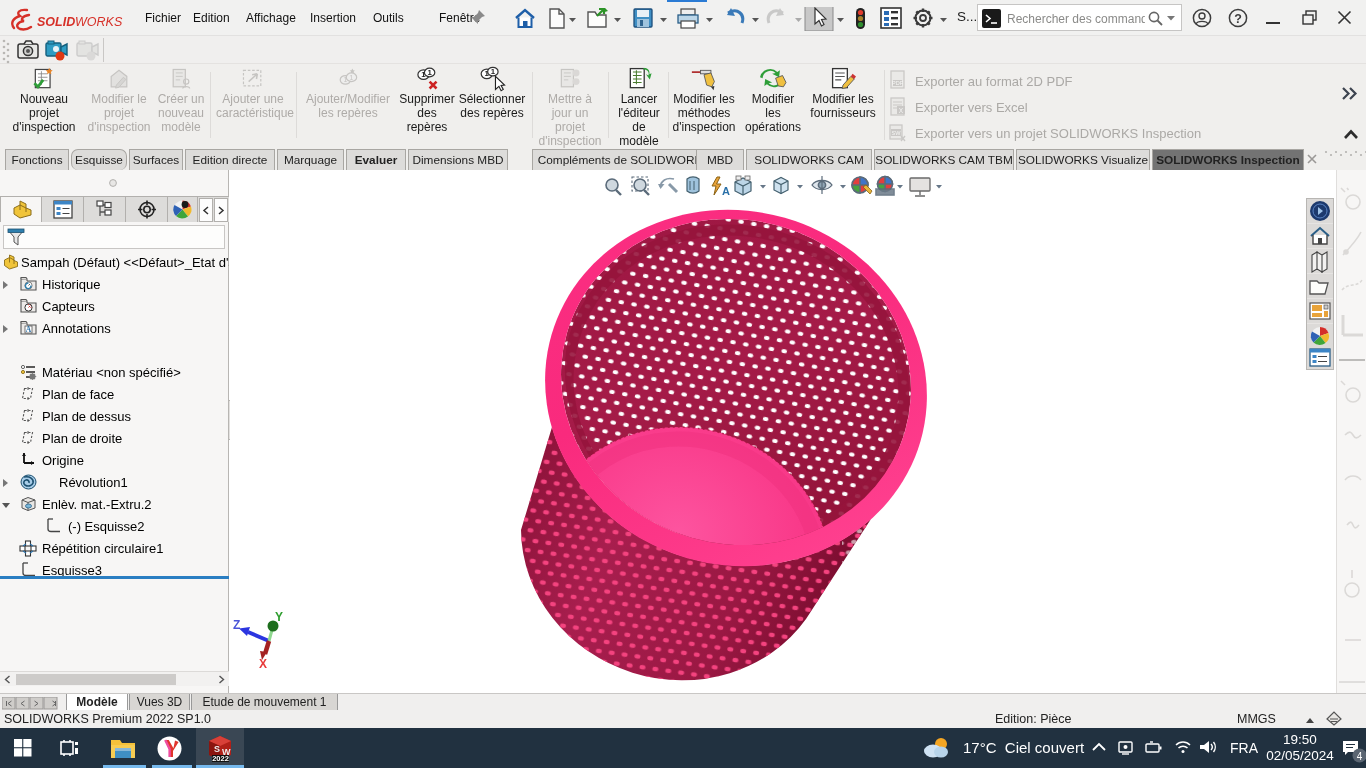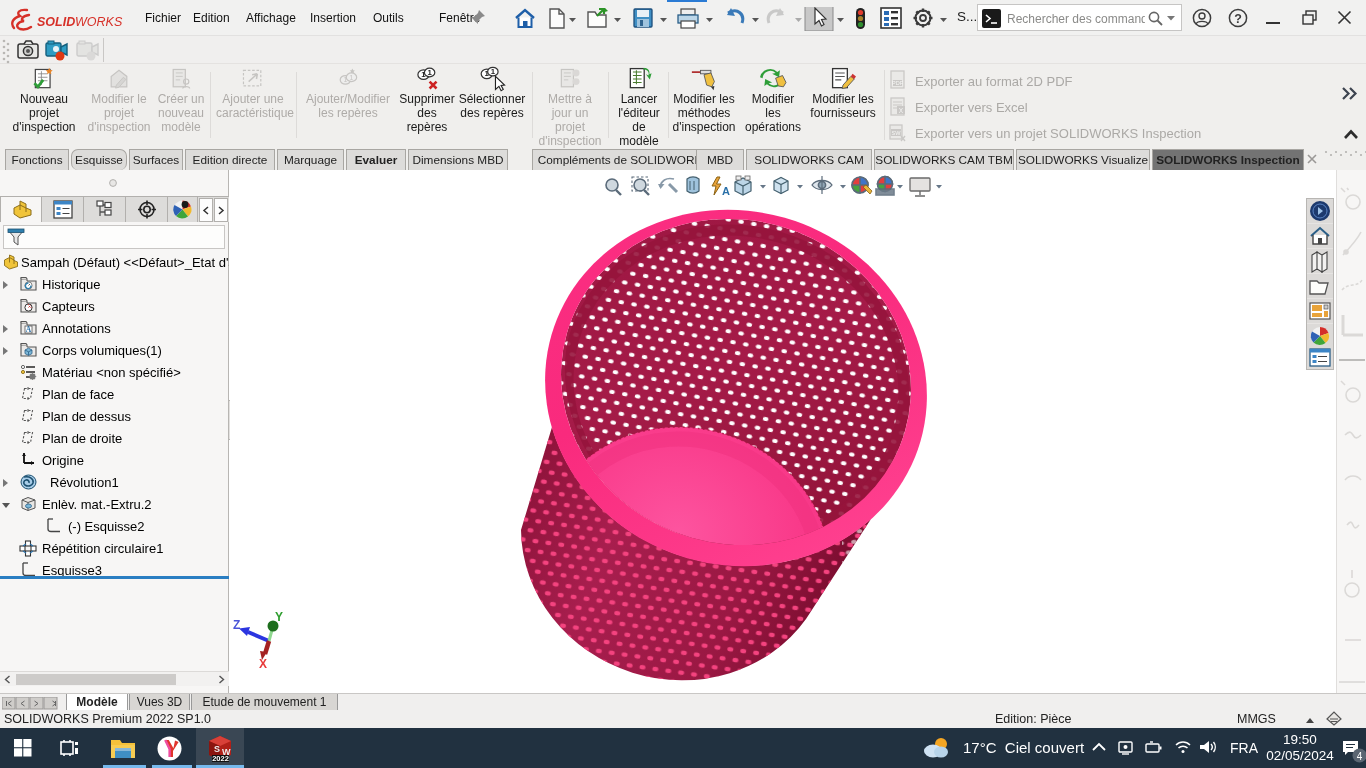--- a/index.html
+++ b/index.html
@@ -494,30 +494,20 @@
       <div class="trow" style="top:150px;">
             <i class="tar"></i>
             <svg class="ticon" style="left:20px;" width="17" height="15" viewBox="0 0 17 15">
               <path d="M1 3 h5 l1.5 2 H16 v9 H1z" fill="#eceae8" stroke="#555" stroke-width="1.1"></path>
               <path d="M1 3 v-1.5 h5 l1.5 2" fill="#dcdad7" stroke="#555" stroke-width="1.1"></path>
               <rect x="5" y="6" width="7" height="7" fill="#fff" stroke="#555" stroke-width="0.8"></rect>
               <text x="8.5" y="12.3" font-size="7.5" font-weight="bold" fill="#2a70a8" text-anchor="middle" font-family="Liberation Serif">A</text>
             </svg>
             <span style="left:42px;">Annotations</span>
           </div>
-      <div class="trow" style="top:172px;">
-            <i class="tar"></i>
-            <svg class="ticon" style="left:20px;" width="17" height="15" viewBox="0 0 17 15">
-              <path d="M1 3 h5 l1.5 2 H16 v9 H1z" fill="#eceae8" stroke="#555" stroke-width="1.1"></path>
-              <path d="M1 3 v-1.5 h5 l1.5 2" fill="#dcdad7" stroke="#555" stroke-width="1.1"></path>
-              <path d="M5 8 l3.5-1.8 3.5 1.8 v3.6 l-3.5 1.8 -3.5-1.8z" fill="#7db8d8" stroke="#2a5f88" stroke-width="0.8"></path>
-              <path d="M5 8 l3.5 1.8 3.5-1.8 M8.5 9.8 v3.6" fill="none" stroke="#2a5f88" stroke-width="0.8"></path>
-            </svg>
-            <span style="left:42px;">Corps volumiques(1)</span>
-          </div>
       <div class="trow" style="top:194px;">
             <svg class="ticon" style="left:20px;" width="17" height="16" viewBox="0 0 17 16">
               <circle cx="3" cy="3" r="1.6" fill="#fff" stroke="#555" stroke-width="0.9"></circle>
               <path d="M6 3 h9" stroke="#333" stroke-width="1.6"></path>
               <circle cx="3" cy="8" r="1.6" fill="#f0c43a" stroke="#8a6d1a" stroke-width="0.9"></circle>
               <path d="M6 8 h9" stroke="#333" stroke-width="1.6"></path>
               <path d="M6 13 h4" stroke="#333" stroke-width="1.6"></path>
               <circle cx="12.5" cy="12.5" r="3" fill="#777"></circle>
               <path d="M12.5 8.8 v1 M12.5 15.2 v1 M8.8 12.5 h1 M15.2 12.5 h1 M10 10 l.7.7 M14.3 14.3 l.7.7 M15 10 l-.7.7 M10.7 14.3 l-.7.7" stroke="#777" stroke-width="1.1"></path>
             </svg>
@@ -550,21 +540,21 @@
               <path d="M7 1 v3 M7 11 v3" stroke="#555" stroke-width="1"></path>
             </svg>
             <span style="left:42px;">Plan de droite</span>
           </div>
       <div class="trow" style="top:304px;">
             <i class="tar"></i>
             <svg class="ticon" style="left:20px;" width="17" height="16" viewBox="0 0 17 16">
               <ellipse cx="8.5" cy="8" rx="7.5" ry="7" fill="#a8cde8" stroke="#1c5070" stroke-width="1"></ellipse>
               <path d="M4 3 C10 2 14 5 13 9 C12 12 8 13 5 11 C3 9.5 3.5 6.5 6 6 C8 5.6 9.5 7 9 9" fill="none" stroke="#1c5070" stroke-width="1.6"></path>
             </svg>
-            <span style="left:50px;text-align:right;">Révolution1</span>
+            <span style="left:59px;text-align:right;">Révolution1</span>
           </div>
       <div class="trow" style="top:326px;">
             <i class="tard"></i>
             <svg class="ticon" style="left:20px;" width="17" height="16" viewBox="0 0 17 16">
               <path d="M2 4 L8 1.5 L15 4 V12 L8 14.5 L2 12 Z" fill="#e8e6e3" stroke="#555" stroke-width="1"></path>
               <path d="M2 4 L8 6.5 L15 4 M8 6.5 V14.5" fill="none" stroke="#555" stroke-width="1"></path>
               <ellipse cx="8.5" cy="10" rx="3" ry="2" fill="#7db8d8" stroke="#2a5f88" stroke-width="0.8"></ellipse>
             </svg>
             <span style="left:42px;">Enlèv. mat.-Extru.2</span>
           </div>

